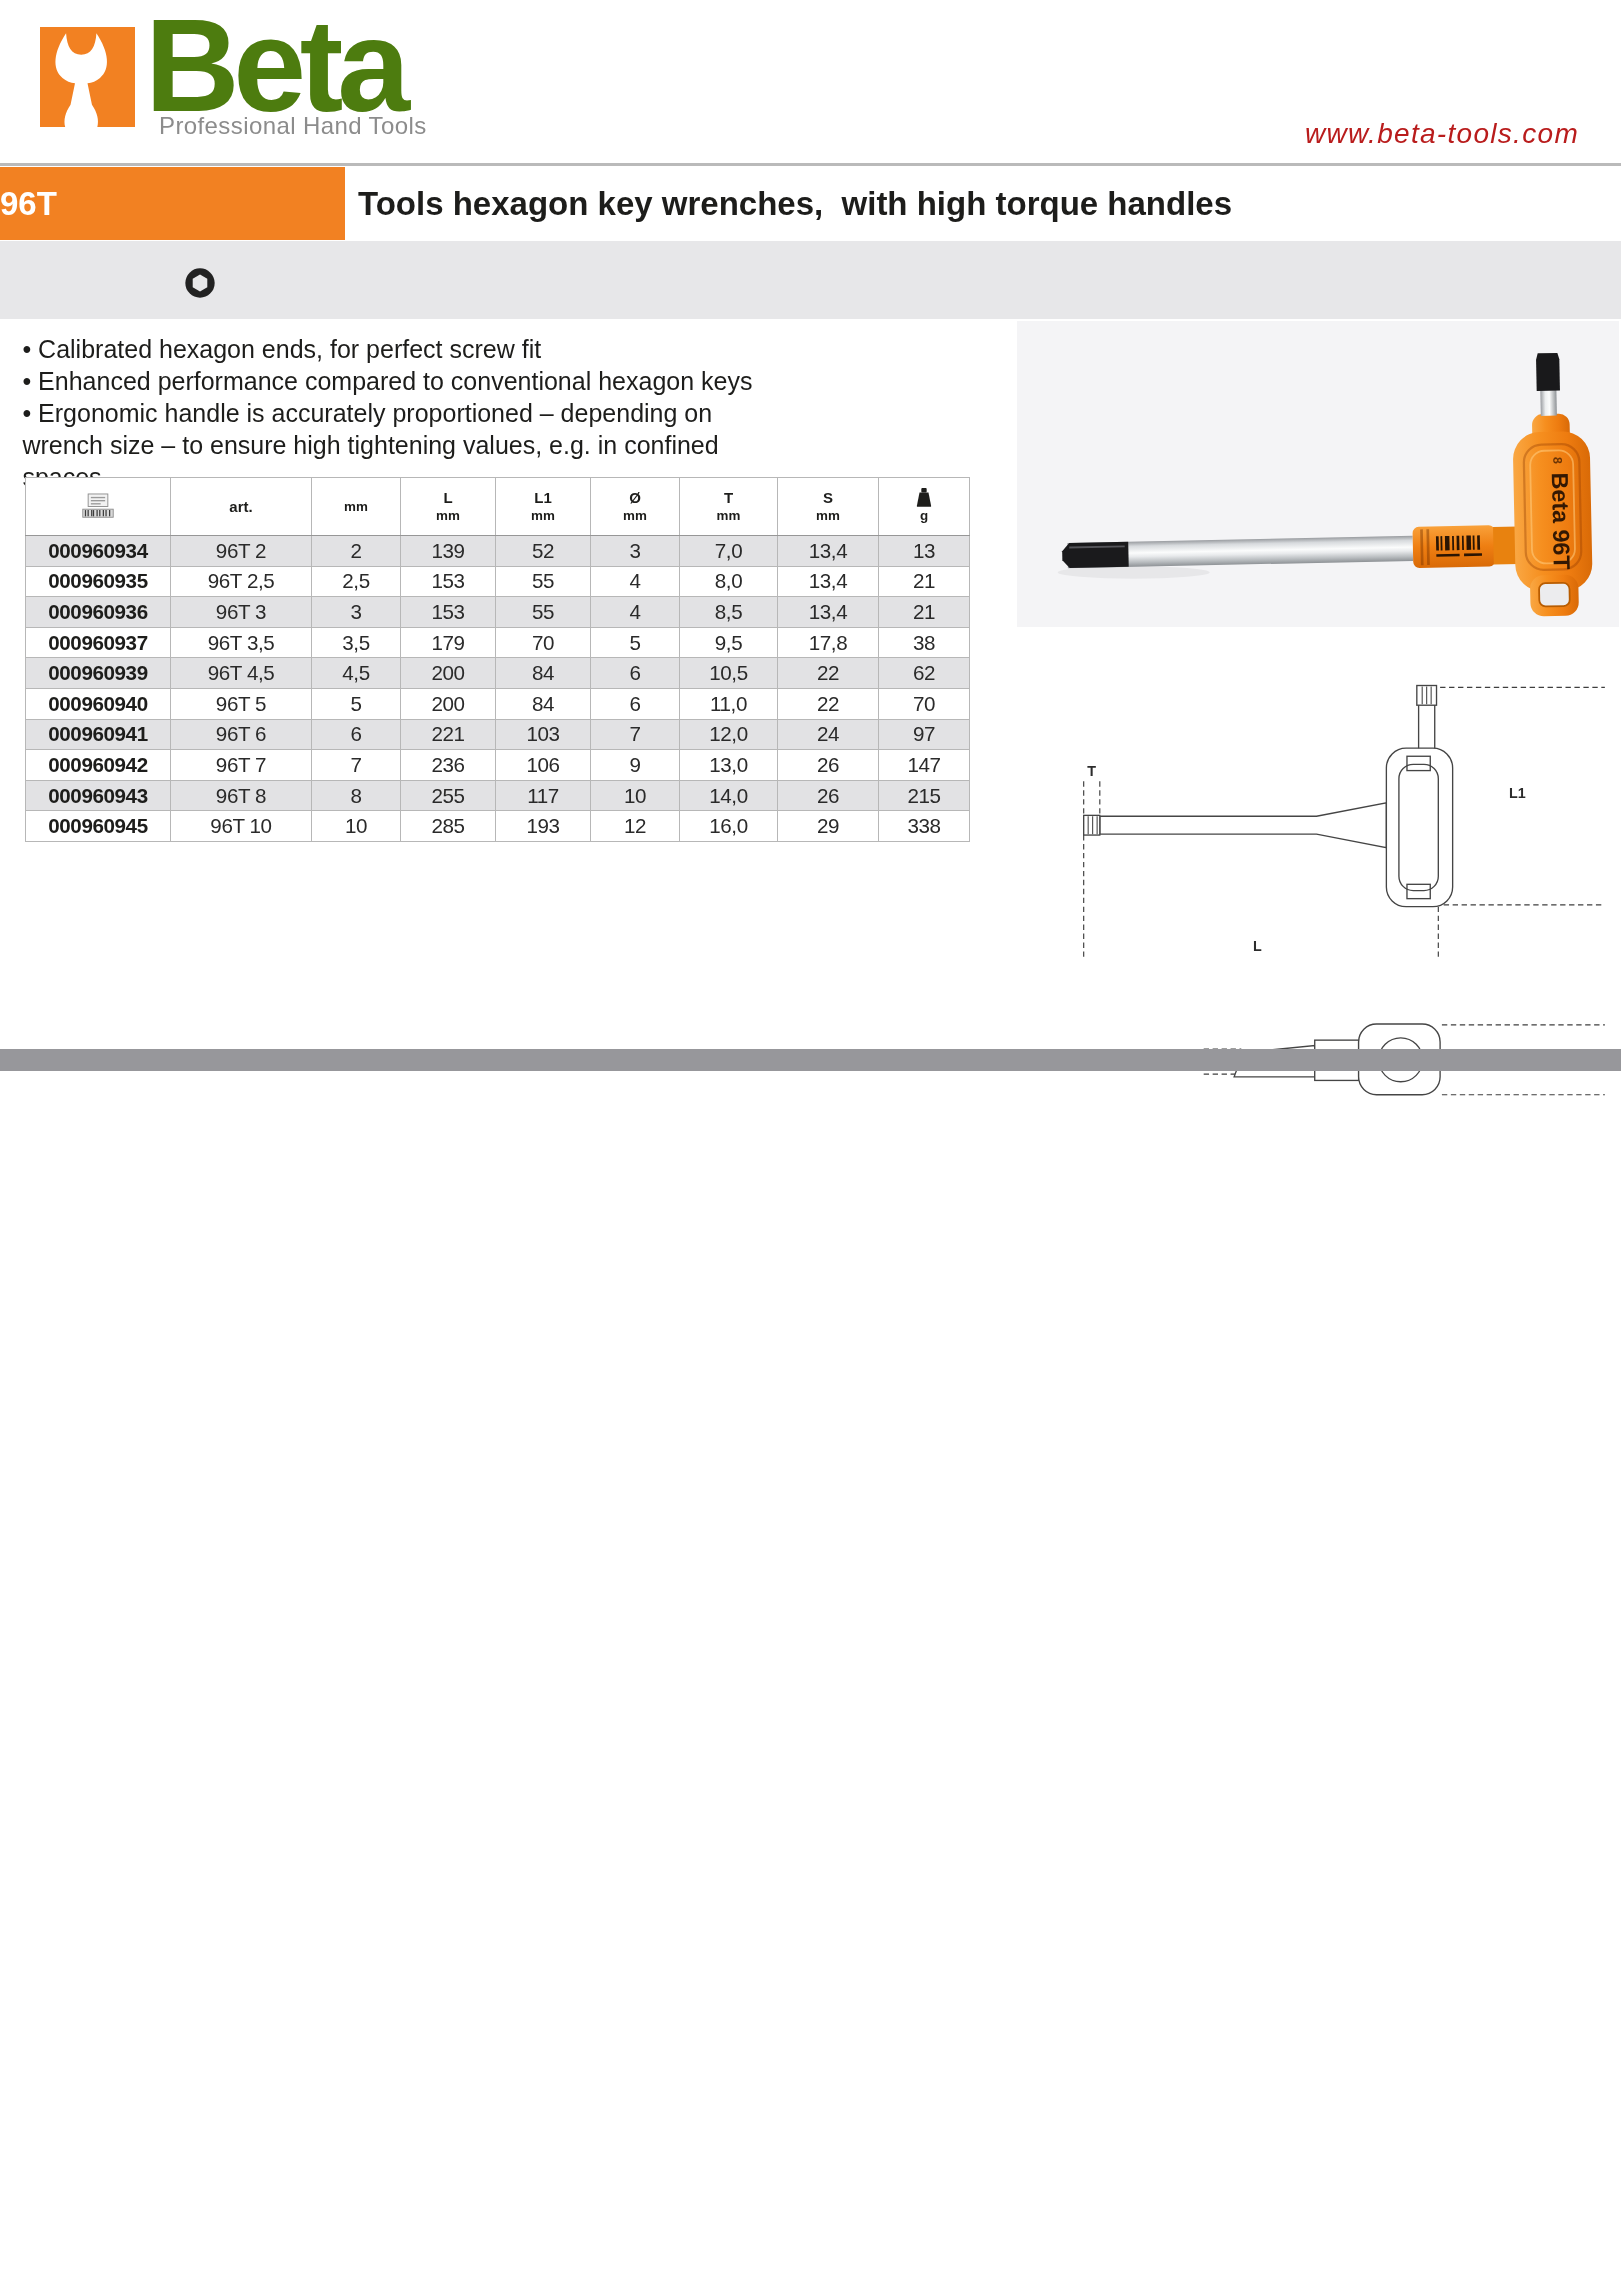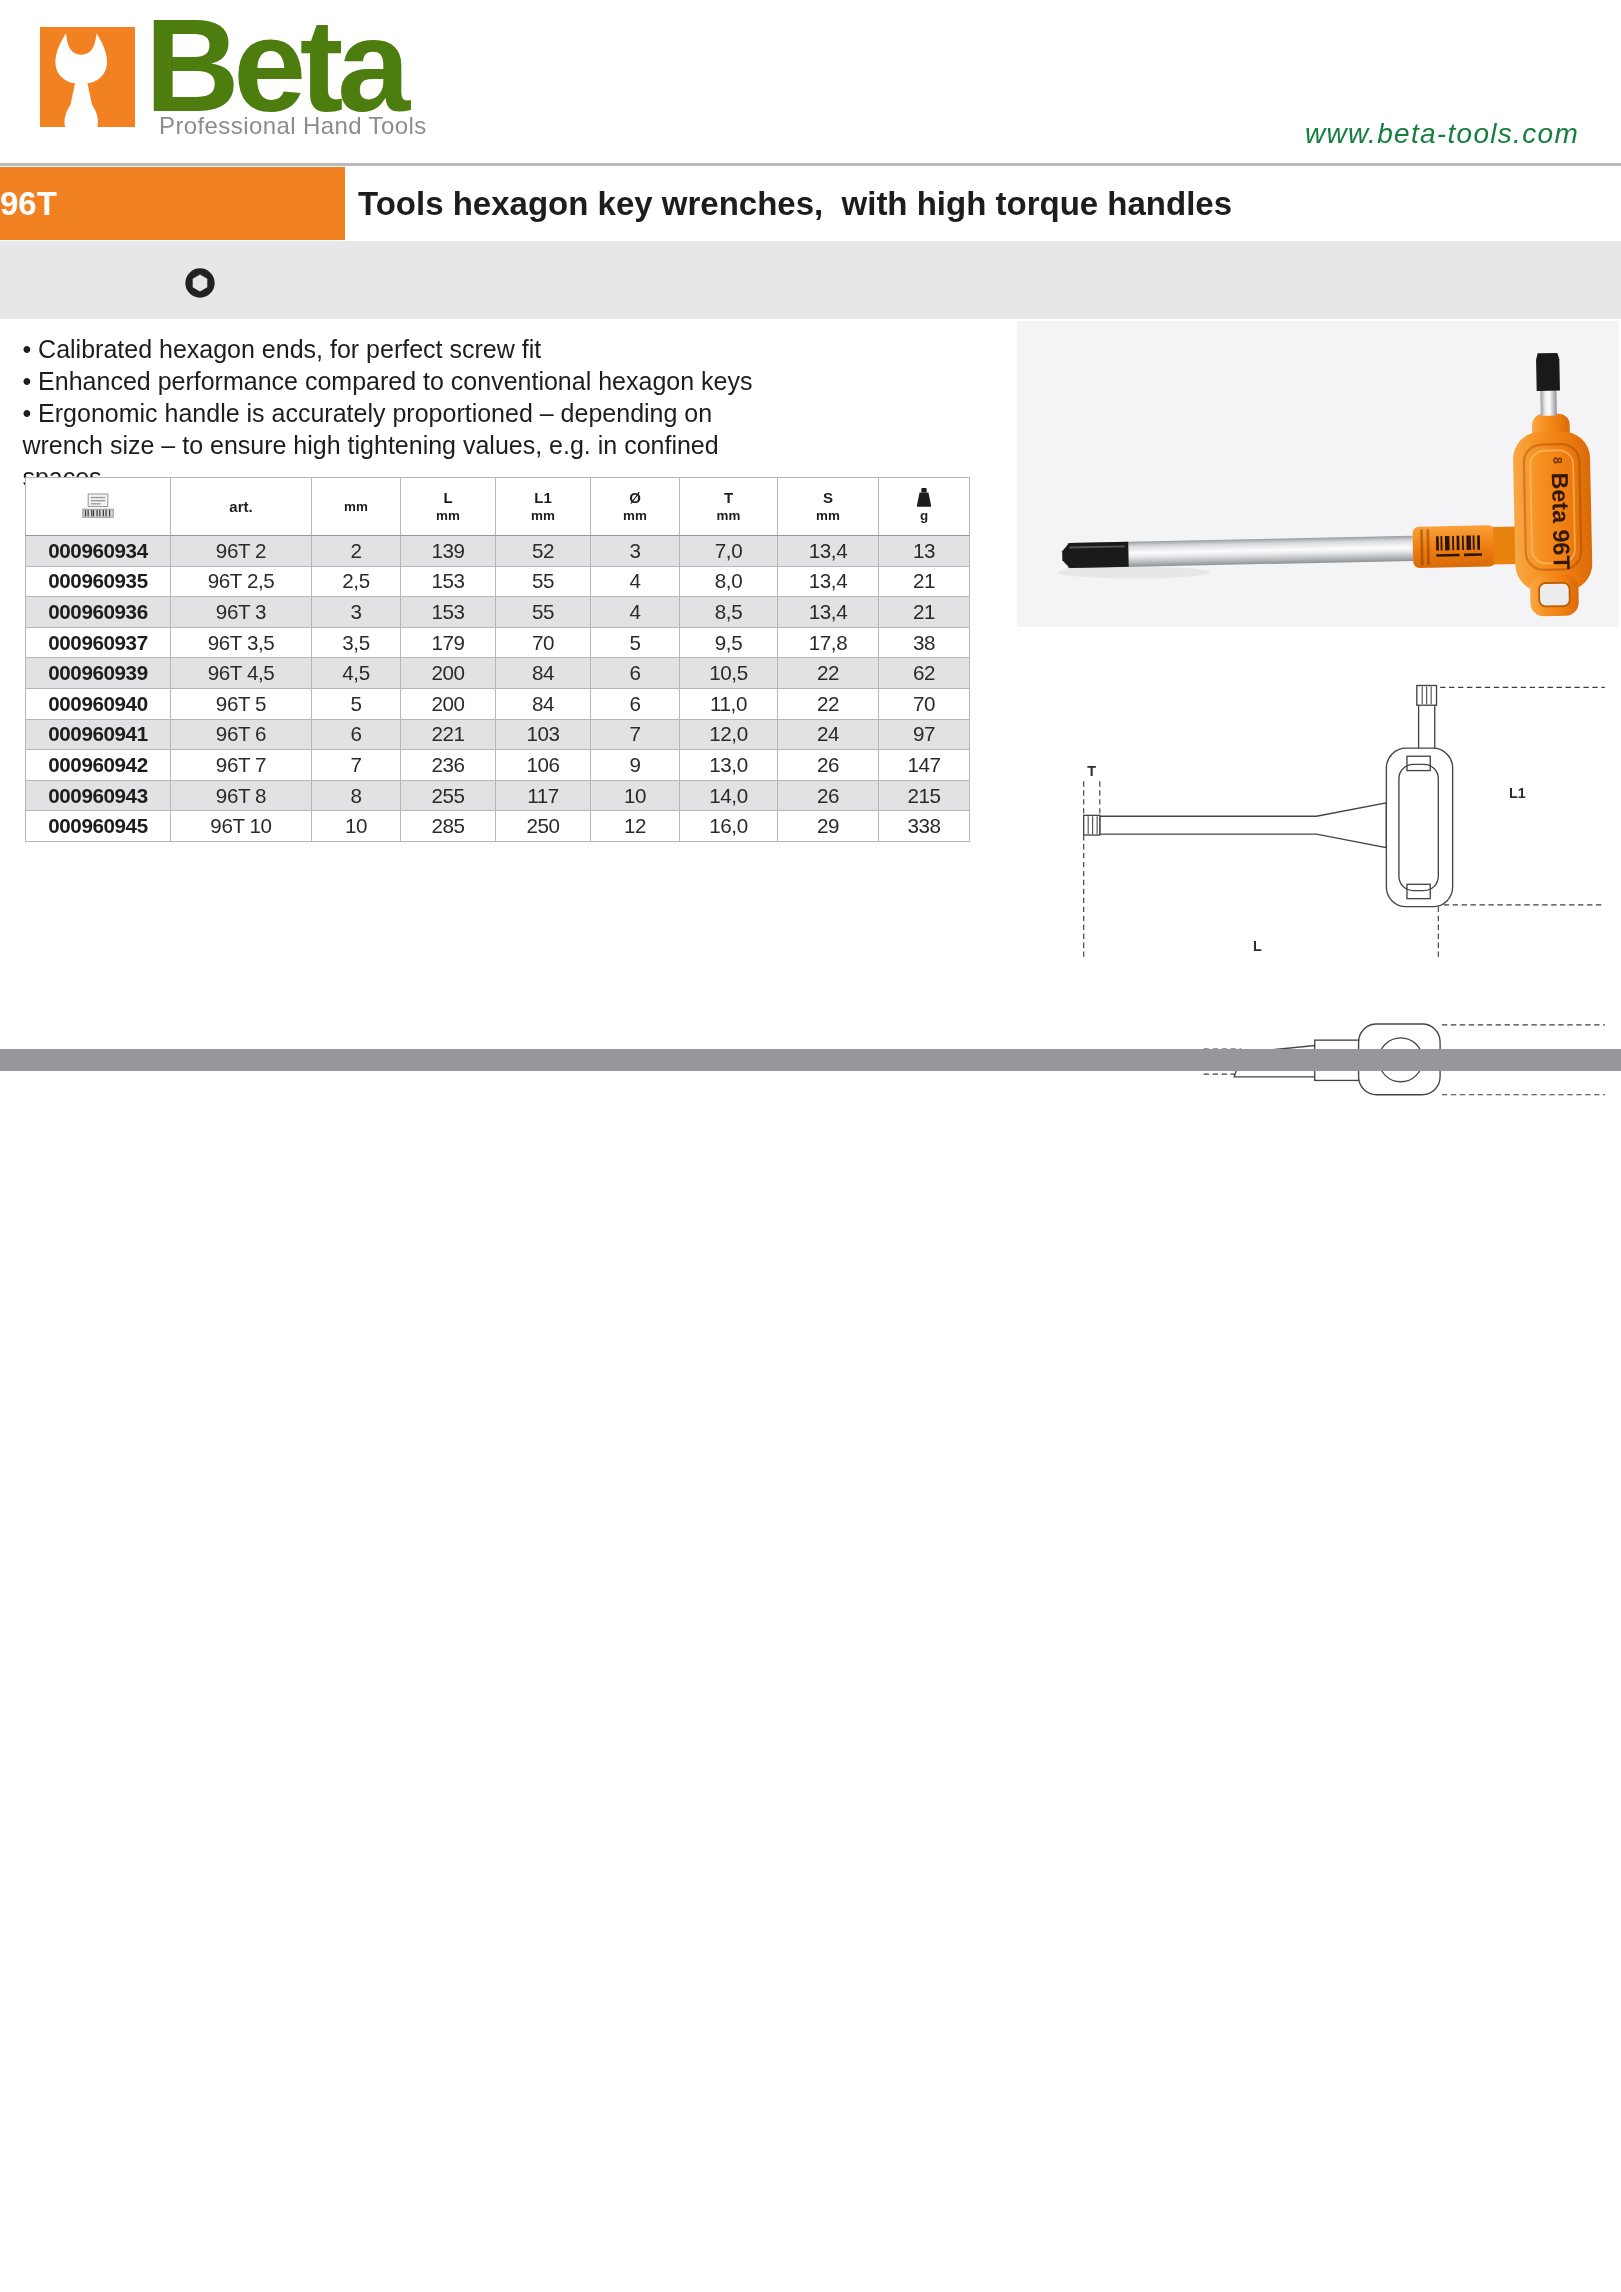--- a/index.html
+++ b/index.html
@@ -15,21 +15,21 @@
   .logo-square svg{display:block;width:95px;height:100px;}
   .beta-word{
     position:absolute;left:145px;top:0;font-size:131px;line-height:1;
     font-weight:bold;color:#4d7c0f;letter-spacing:-6.3px;
   }
   .tagline{
     position:absolute;left:159px;top:112px;font-size:24px;color:#8c8c8c;letter-spacing:0.4px;
   }
   .website{
     position:absolute;right:43px;top:118px;font-size:28px;font-style:italic;
-    color:#15803d;letter-spacing:1.3px;margin-left:13px;
+    color:#b91c1c;letter-spacing:1.3px;margin-left:13px;
   }
   .top-rule{position:absolute;left:0;top:163px;width:1622px;height:2.7px;background:#bababa;}
 
   
   .model-bar{
     position:absolute;left:0;top:167px;width:345px;height:73px;background:#F28122;
     display:flex;align-items:center;
   }
   .model-bar .model{color:#ffffff;font-weight:bold;font-size:33px;}
   .page-title{
@@ -293,21 +293,21 @@
           <td>10</td>
           <td>14,0</td>
           <td>26</td>
           <td>215</td>
         </tr>
         <tr>
           <td>000960945</td>
           <td>96T 10</td>
           <td>10</td>
           <td>285</td>
-          <td>250</td>
+          <td>193</td>
           <td>12</td>
           <td>16,0</td>
           <td>29</td>
           <td>338</td>
         </tr>
       </tbody>
   </table>
 
   <div class="photo-panel">
     <svg viewBox="0 0 672 342">

